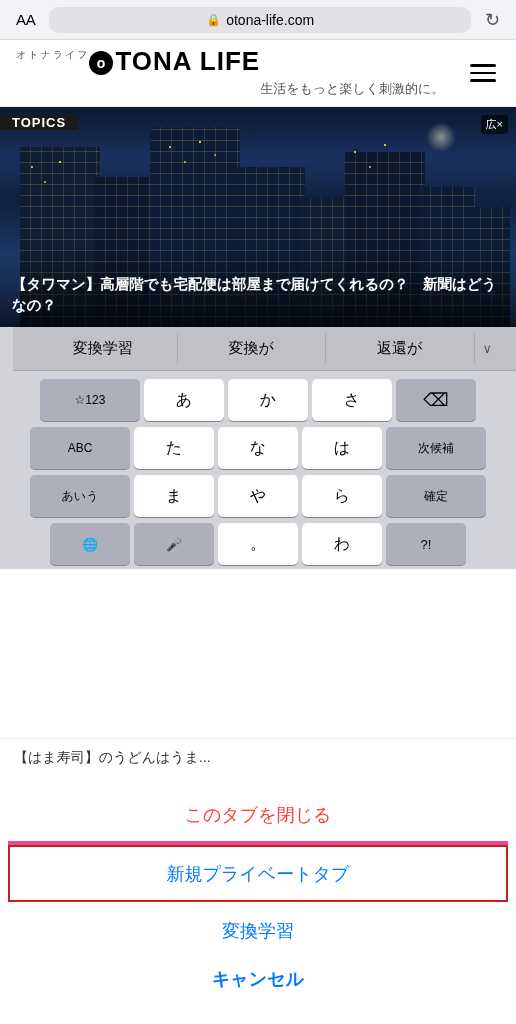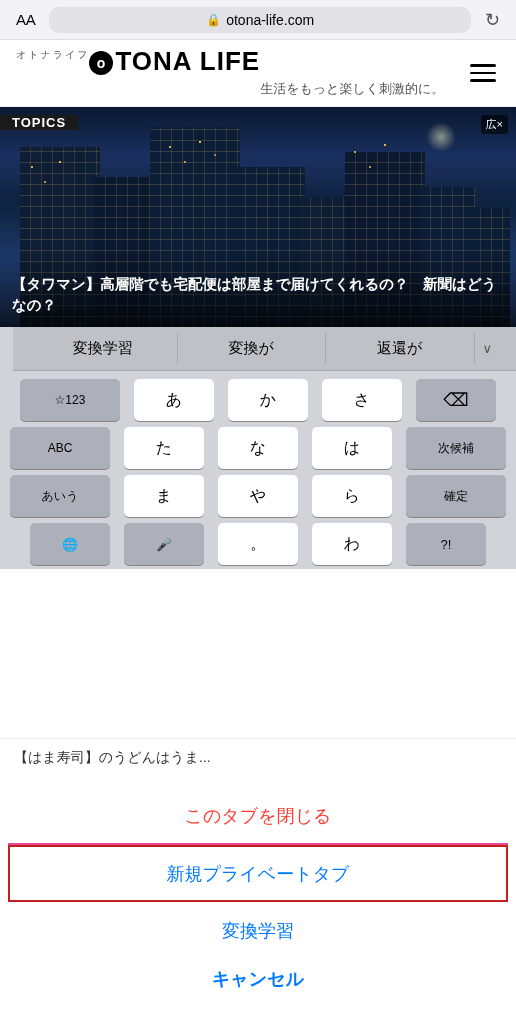--- a/index.html
+++ b/index.html
@@ -272,21 +272,21 @@
     }
 
     .keyboard-rows {
       padding: 8px 4px 4px;
       display: flex;
       flex-direction: column;
       gap: 6px;
     }
     .key-row {
       display: flex;
-      gap: 14px;
+      gap: 4px;
       justify-content: center;
     }
     .key {
       flex: 1;
       height: 42px;
       background: #fff;
       border-radius: 5px;
       display: flex;
       align-items: center;
       justify-content: center;
@@ -315,21 +315,21 @@
       bottom: 0;
       left: 0;
       right: 0;
       z-index: 100;
     }
     .action-sheet-item {
       display: flex;
       align-items: center;
       justify-content: center;
       height: 57px;
-      border-bottom: 2px solid #ec4899;
+      border-bottom: 4px solid #ec4899;
       cursor: pointer;
       background: rgba(255,255,255,0.85);
     }
     .action-sheet-item:last-child {
       border-bottom: none;
     }
     .action-sheet-item.red-text {
       color: #ff3b30;
       font-size: 18px;
     }

